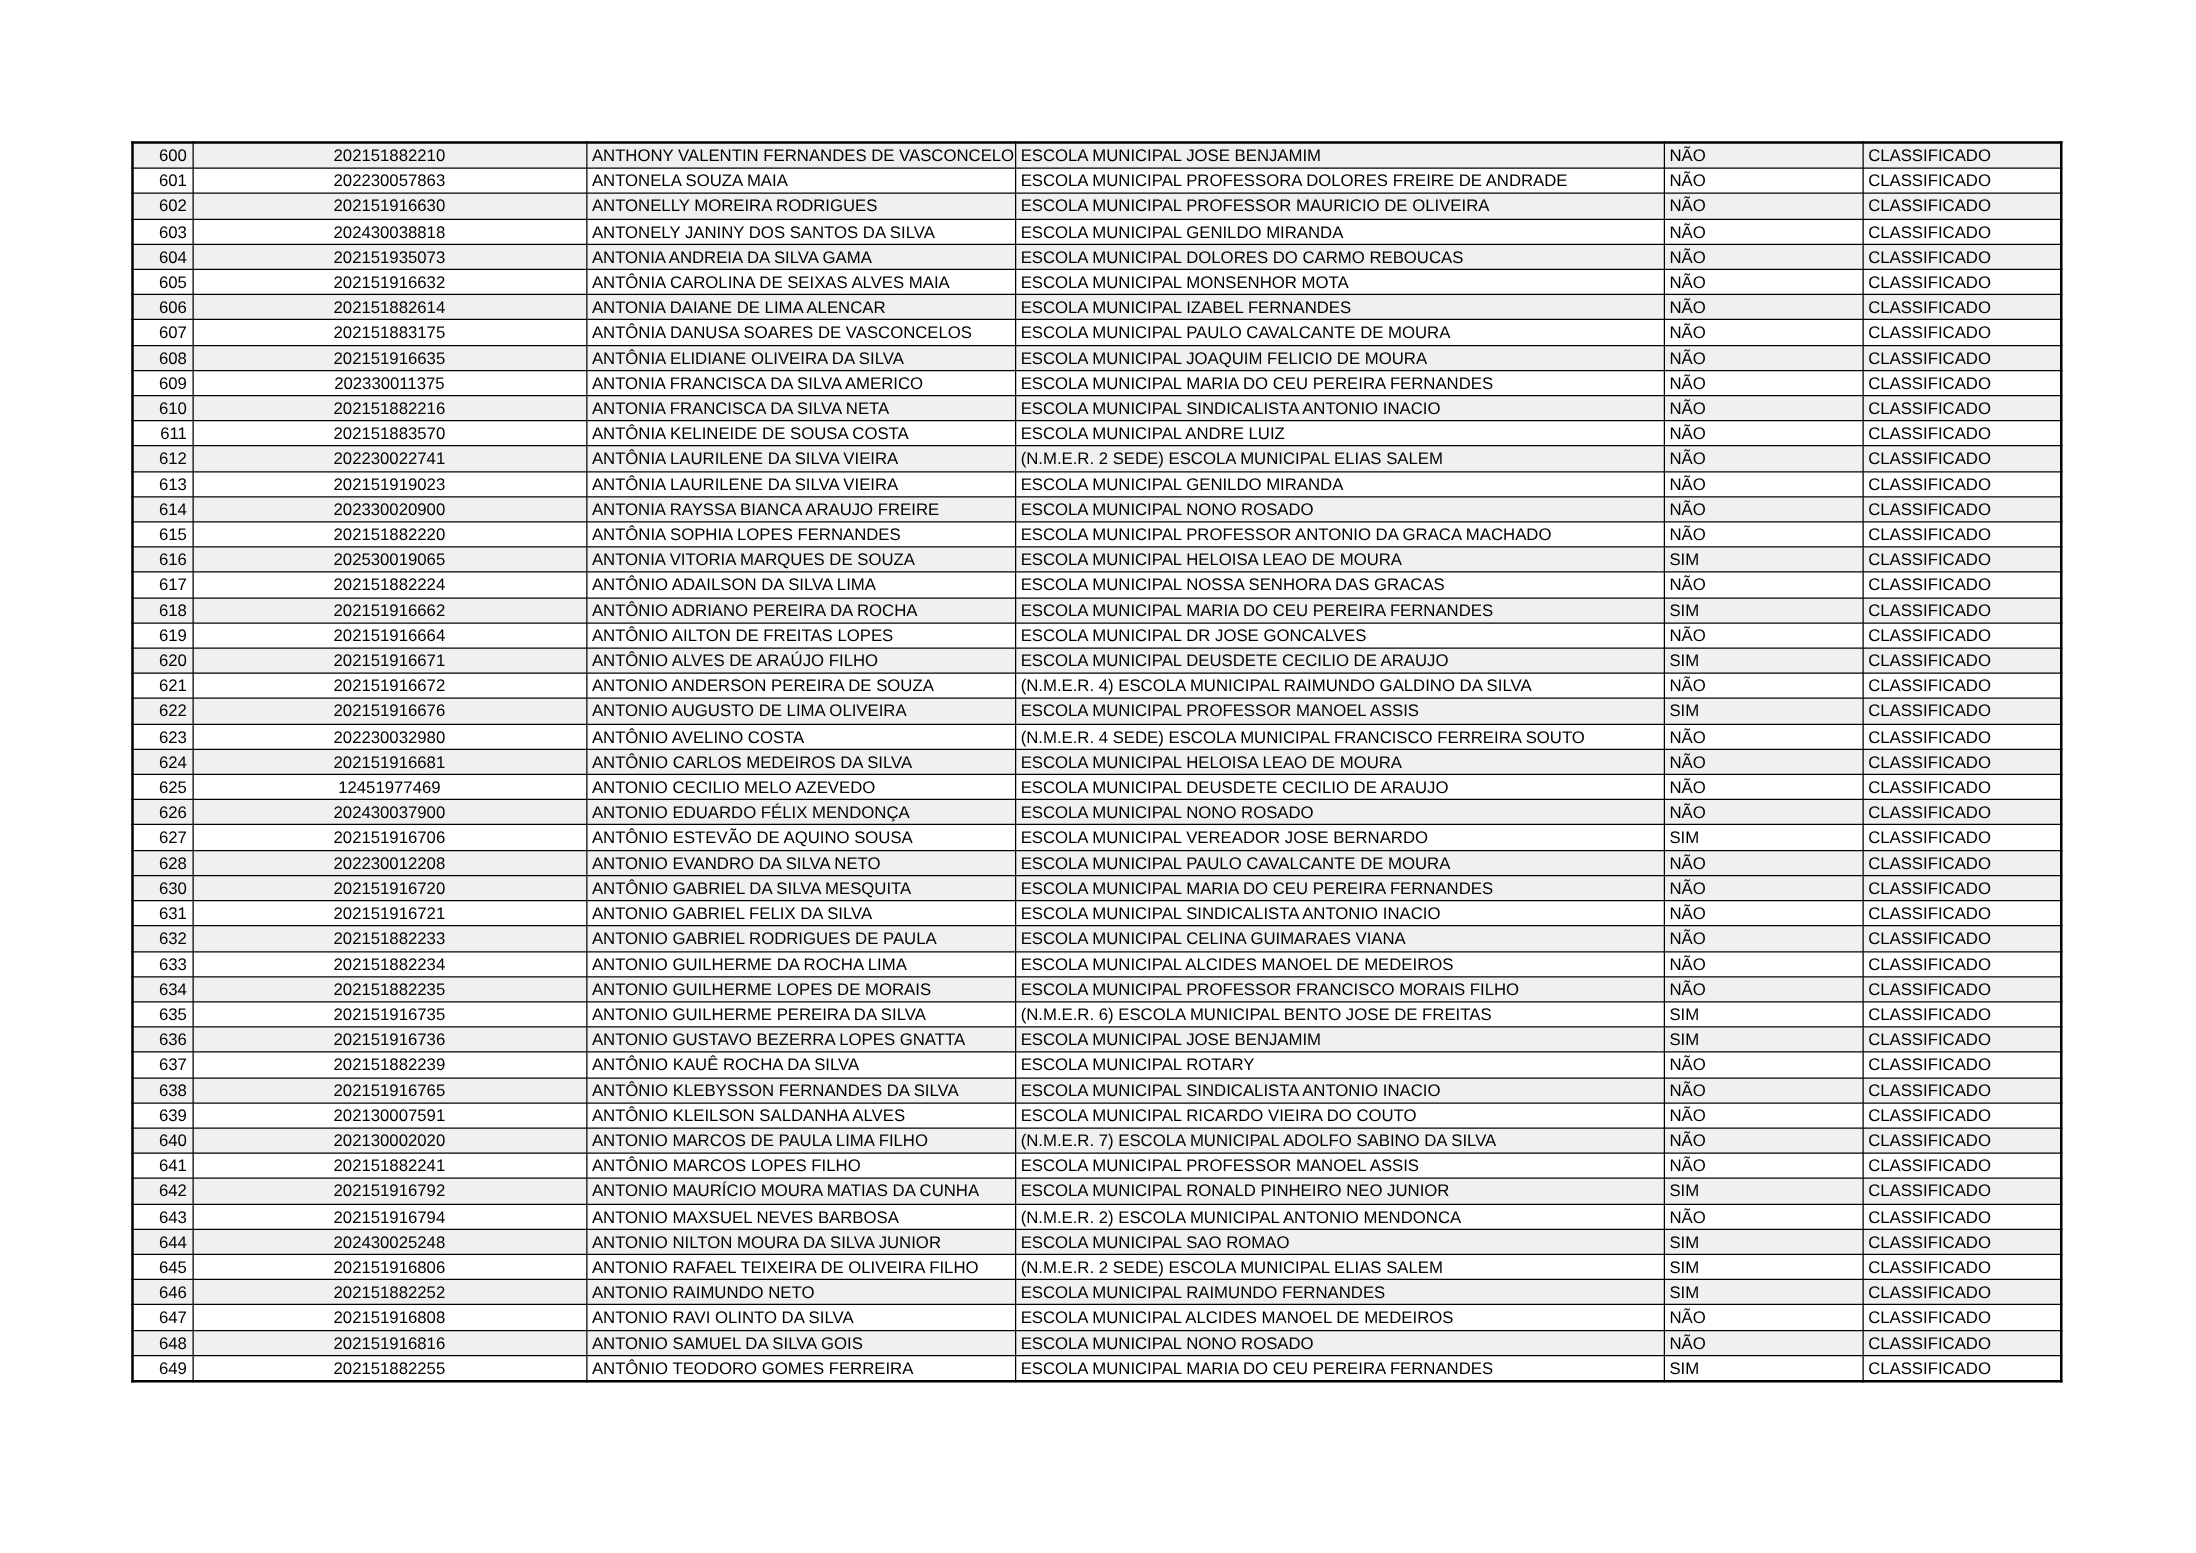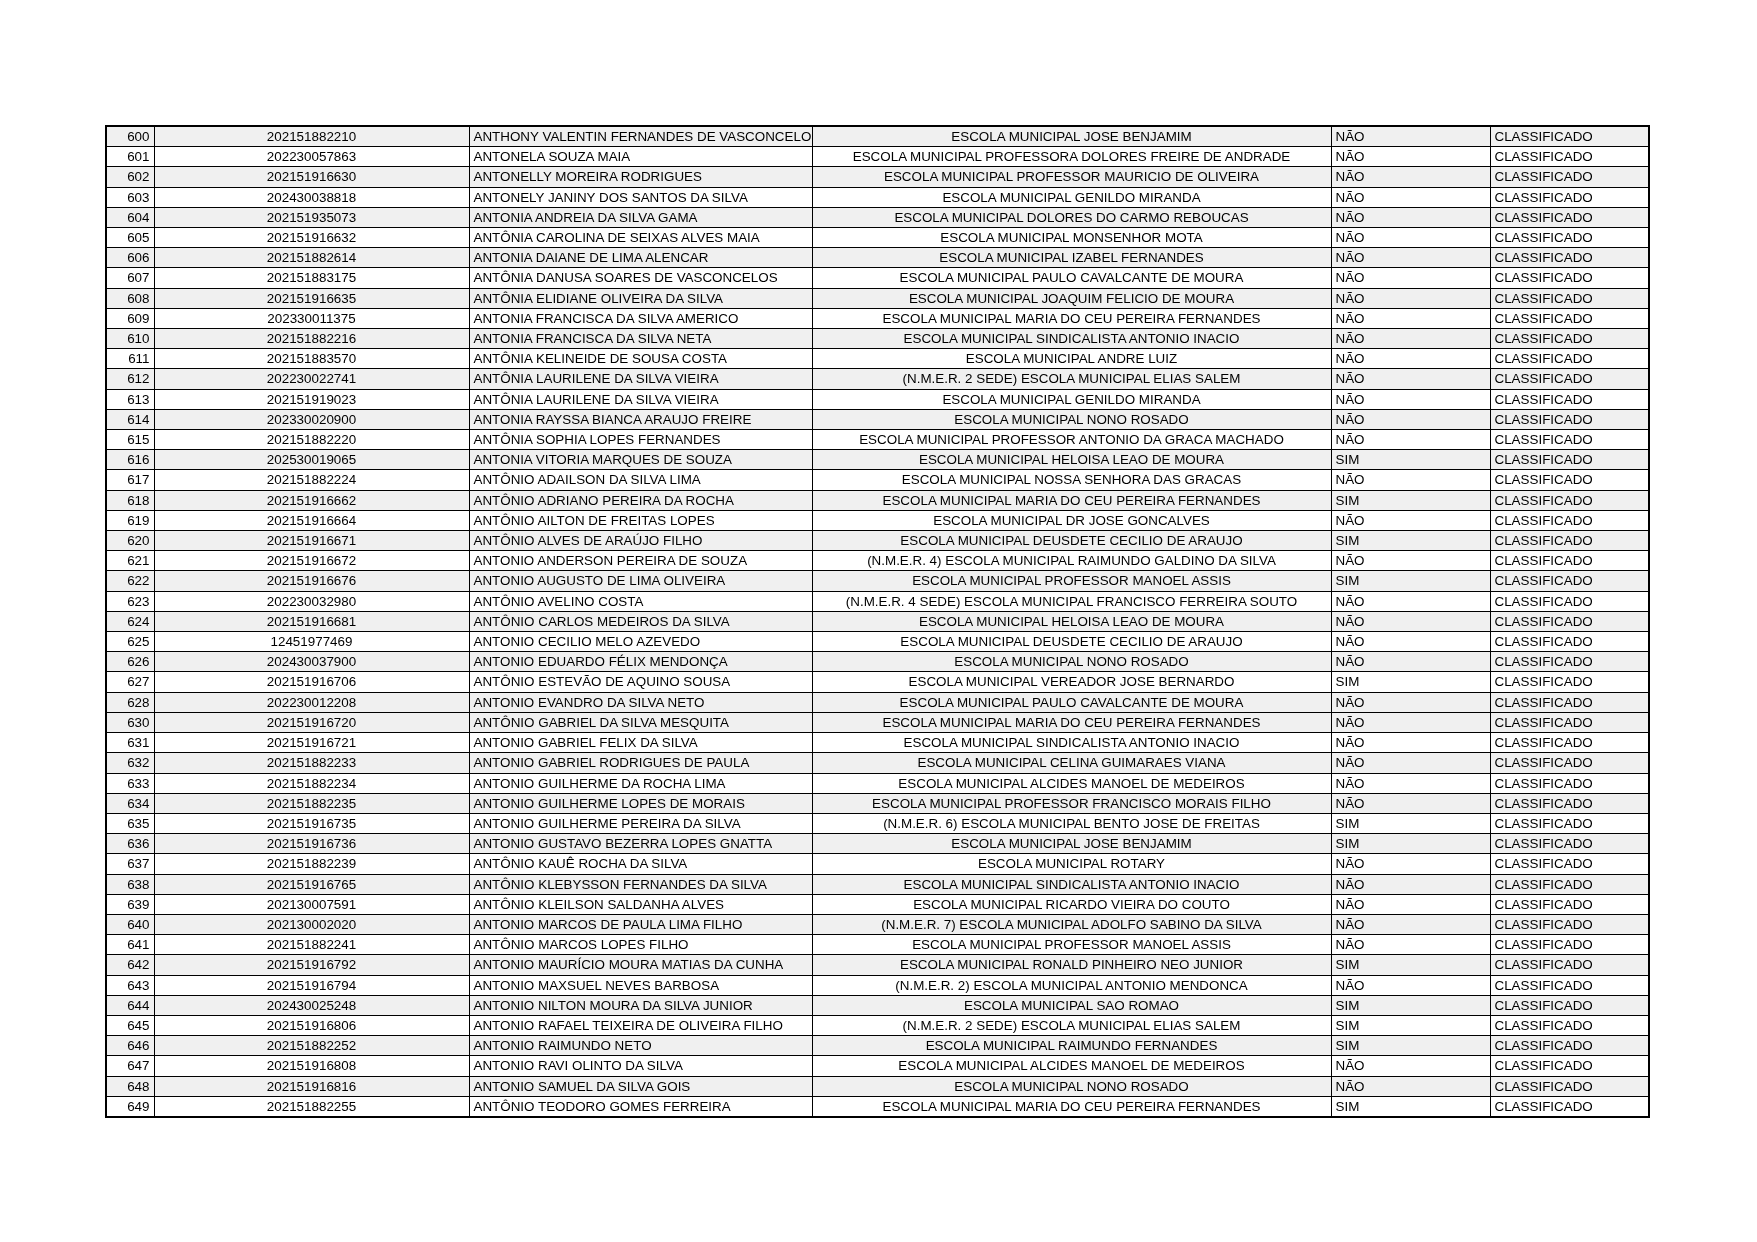--- a/index.html
+++ b/index.html
@@ -16,21 +16,20 @@
     overflow: hidden;
   }
   table.results-table {
     position: absolute;
     left: 105px;
     top: 113px;
     width: 1543px;
     border-collapse: collapse;
     table-layout: fixed;
     border: 2px solid #000000;
-    margin-top: 12px;
   }
   table.results-table td {
     border: 1px solid #000000;
     height: 19.2px;
     line-height: 19.2px;
     font-size: 13.4px;
     color: #000000;
     padding: 0 4px;
     overflow: hidden;
     white-space: nowrap;
@@ -40,21 +39,21 @@
   }
   col.c-num    { width: 48px; }
   col.c-id     { width: 315px; }
   col.c-name   { width: 343px; }
   col.c-school { width: 519px; }
   col.c-flag   { width: 159px; }
   col.c-result { width: 159px; }
   td.col-num    { text-align: right; }
   td.col-id     { text-align: center; }
   td.col-name   { text-align: left; }
-  td.col-school { text-align: center; }
+  td.col-school { text-align: left; }
   td.col-flag   { text-align: left; }
   td.col-result { text-align: left; }
 </style>
 </head>
 <body>
 
 <div class="page">
   <table class="results-table">
     <colgroup>
       <col class="c-num">

